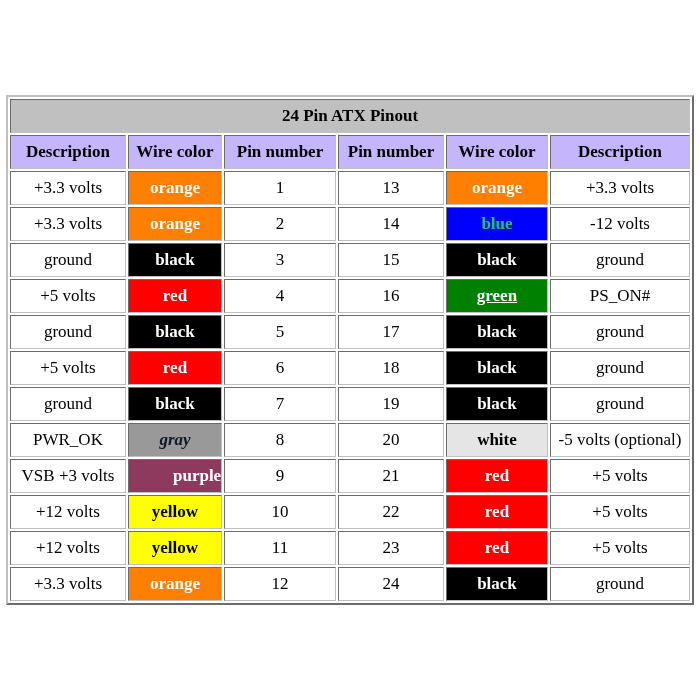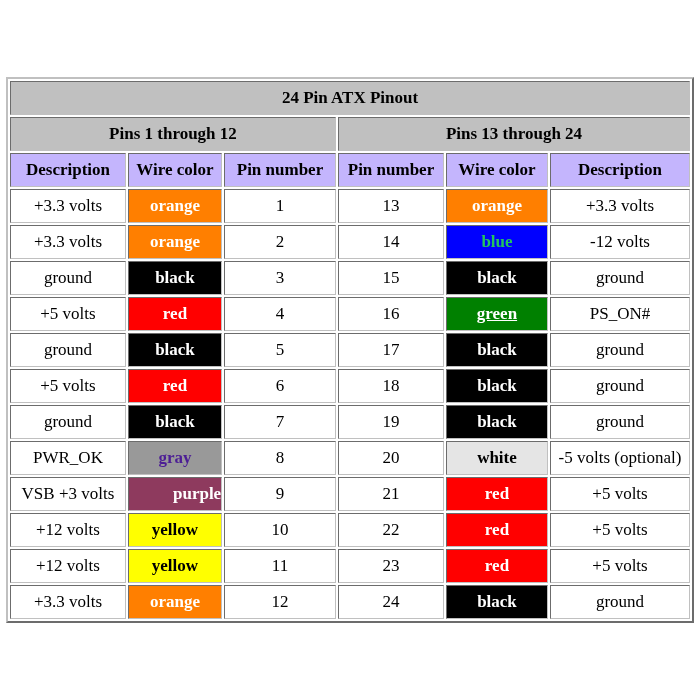--- a/index.html
+++ b/index.html
@@ -99,24 +99,20 @@
         <col class="c-pin">
       <col class="c-pin2">
         <col class="c-wire2">
         <col class="c-desc2">
     </colgroup>
     <thead>
       <tr>
         <th class="title-cell" colspan="6">24 Pin ATX Pinout</th>
       </tr>
       <tr>
-        <th class="group-cell" colspan="3">Pins 1 through 12</th>
-        <th class="group-cell" colspan="3">Pins 13 through 24</th>
-      </tr>
-      <tr>
         <th class="col-head">Description</th>
         <th class="col-head">Wire color</th>
         <th class="col-head">Pin number</th>
         <th class="col-head">Pin number</th>
         <th class="col-head">Wire color</th>
         <th class="col-head">Description</th>
       </tr>
     </thead>
     <tbody id="pinout-body">
         <tr>
@@ -170,21 +166,21 @@
         <tr>
           <td class="desc-cell">ground</td>
           <td class="wire-cell" style="background: rgb(0, 0, 0); color: rgb(255, 255, 255);">black</td>
           <td class="pin-cell">7</td>
           <td class="pin-cell">19</td>
           <td class="wire-cell" style="background: rgb(0, 0, 0); color: rgb(255, 255, 255);">black</td>
           <td class="desc-cell">ground</td>
         </tr>
         <tr>
           <td class="desc-cell">PWR_OK</td>
-          <td class="wire-cell" style="background: rgb(153, 153, 153); color: #4c1d95;">gray</td>
+          <td class="wire-cell" style="background: rgb(153, 153, 153); color: #0f172a; font-style: italic;">gray</td>
           <td class="pin-cell">8</td>
           <td class="pin-cell">20</td>
           <td class="wire-cell" style="background: #e5e5e5; color: rgb(0, 0, 0);">white</td>
           <td class="desc-cell">-5 volts (optional)</td>
         </tr>
         <tr>
           <td class="desc-cell">VSB +3 volts</td>
           <td class="wire-cell" style="background: rgb(142, 58, 94); color: rgb(255, 255, 255); padding-left: 44px;">purple</td>
           <td class="pin-cell">9</td>
           <td class="pin-cell">21</td>

